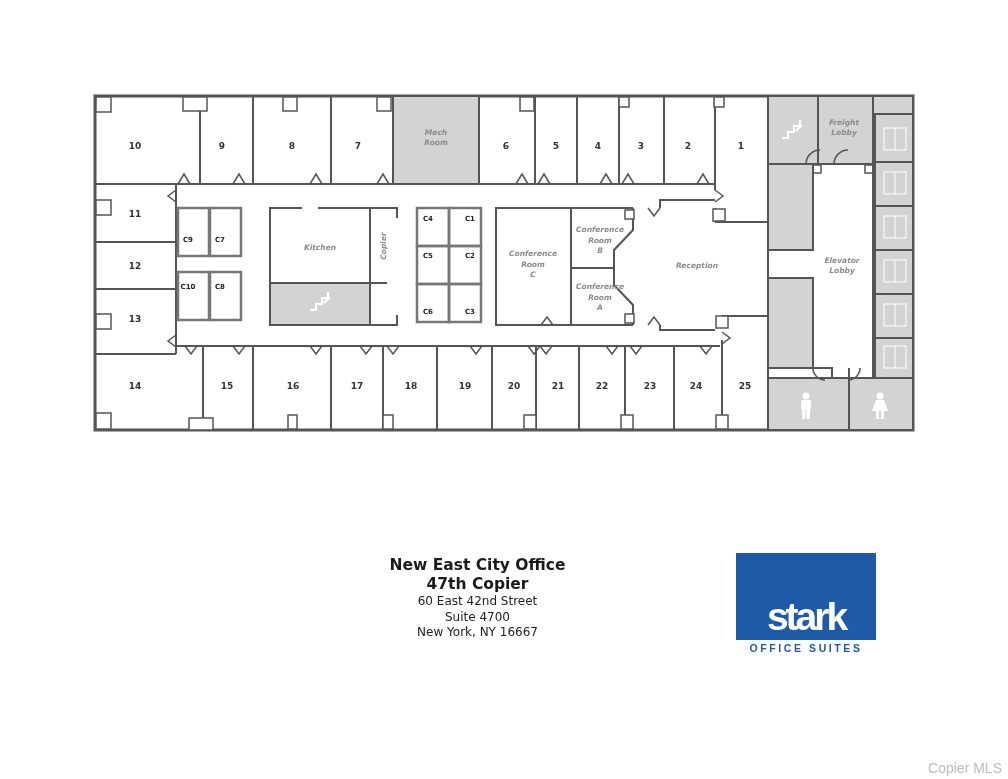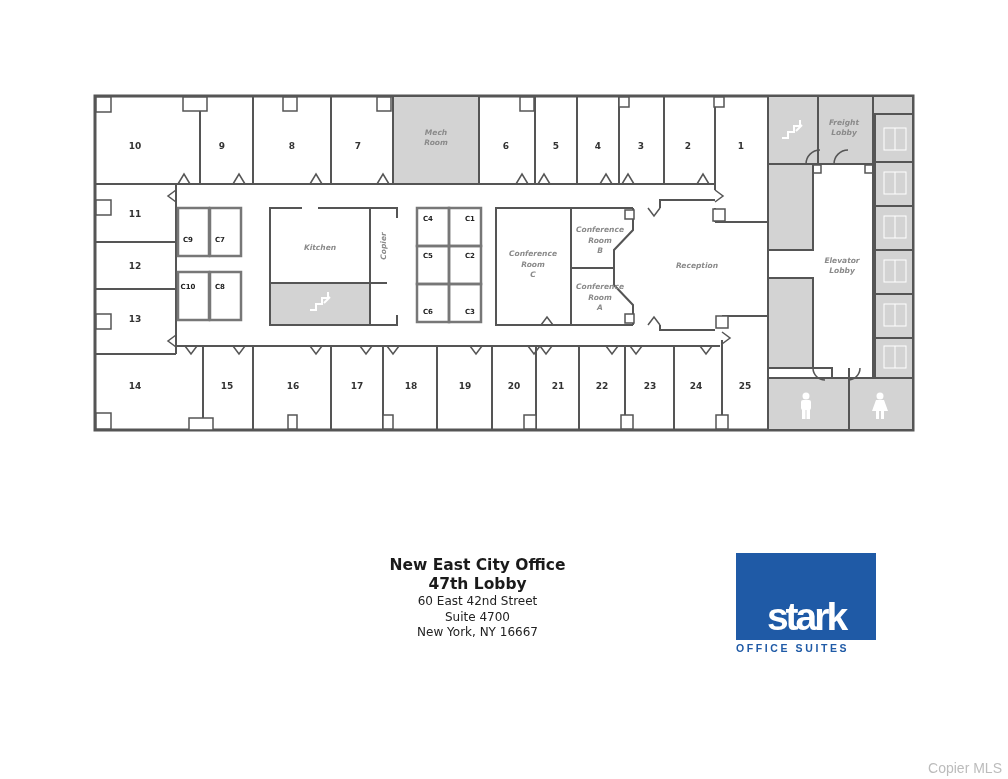--- a/index.html
+++ b/index.html
@@ -14,21 +14,21 @@
   .lbl { font-family:"DejaVu Sans", sans-serif; font-style:italic; font-weight:bold; font-size:7.5px; fill:#8a8a8a; text-anchor:middle; }
   .cub { font-family:"DejaVu Sans", sans-serif; font-weight:bold; font-size:7px; fill:#222222; text-anchor:middle; }
   .cubwall { fill:none; stroke:#777777; stroke-width:2.5; }
   .icon-w { fill:#ffffff; }
   #titleblock { position:absolute; left:360px; top:556px; width:235px; text-align:center; color:#1a1a1a; }
   #titleblock .t1 { font-weight:bold; font-size:15.5px; line-height:19px; }
   #titleblock .t2 { font-size:12px; line-height:15.5px; color:#222; }
   #logo { position:absolute; left:736px; top:553px; width:140px; height:103px; }
   #logo .box { position:absolute; left:0; top:0; width:140px; height:87px; background:#1f5aa6; }
   #logo .word { position:absolute; left:-2px; top:34px; width:144px; text-align:center; font-family:"Liberation Sans", sans-serif; font-weight:bold; font-size:39px; line-height:60px; color:#ffffff; letter-spacing:-3px; }
-  #logo .sub { position:absolute; left:0; top:89px; width:140px; font-family:"Liberation Sans", sans-serif; font-weight:bold; font-size:10.5px; letter-spacing:2.6px; color:#1f5aa6; }
+  #logo .sub { position:absolute; left:0; top:89px; width:140px; text-align:center; font-family:"Liberation Sans", sans-serif; font-weight:bold; font-size:10.5px; letter-spacing:2.6px; color:#1f5aa6; }
   #watermark { position:absolute; right:6px; bottom:3px; font-family:"Liberation Sans", sans-serif; font-size:14px; color:#bcbcbc; }
 </style>
 </head>
 <body>
 
 <svg id="plan" viewBox="0 0 1008 779" xmlns="http://www.w3.org/2000/svg">
 
   <rect class="outer" x="95" y="96" width="818" height="334"></rect>
 
   <rect class="gray" x="768" y="96" width="50" height="68"></rect>
@@ -280,21 +280,21 @@
   <text class="lbl" x="600" y="310">A</text>
   <text class="lbl" x="697" y="268">Reception</text>
   <text class="lbl" x="844" y="125">Freight</text>
   <text class="lbl" x="844" y="135">Lobby</text>
   <text class="lbl" x="842" y="263">Elevator</text>
   <text class="lbl" x="842" y="273">Lobby</text>
 </svg>
 
 <div id="titleblock">
   <div class="t1">New East City Office</div>
-  <div class="t1">47th Lobby</div>
+  <div class="t1">47th Copier</div>
   <div class="t2">60 East 42nd Street</div>
   <div class="t2">Suite 4700</div>
   <div class="t2">New York, NY 16667</div>
 </div>
 
 <div id="logo">
   <div class="box"></div>
   <div class="word">stark</div>
   <div class="sub">OFFICE SUITES</div>
 </div>

